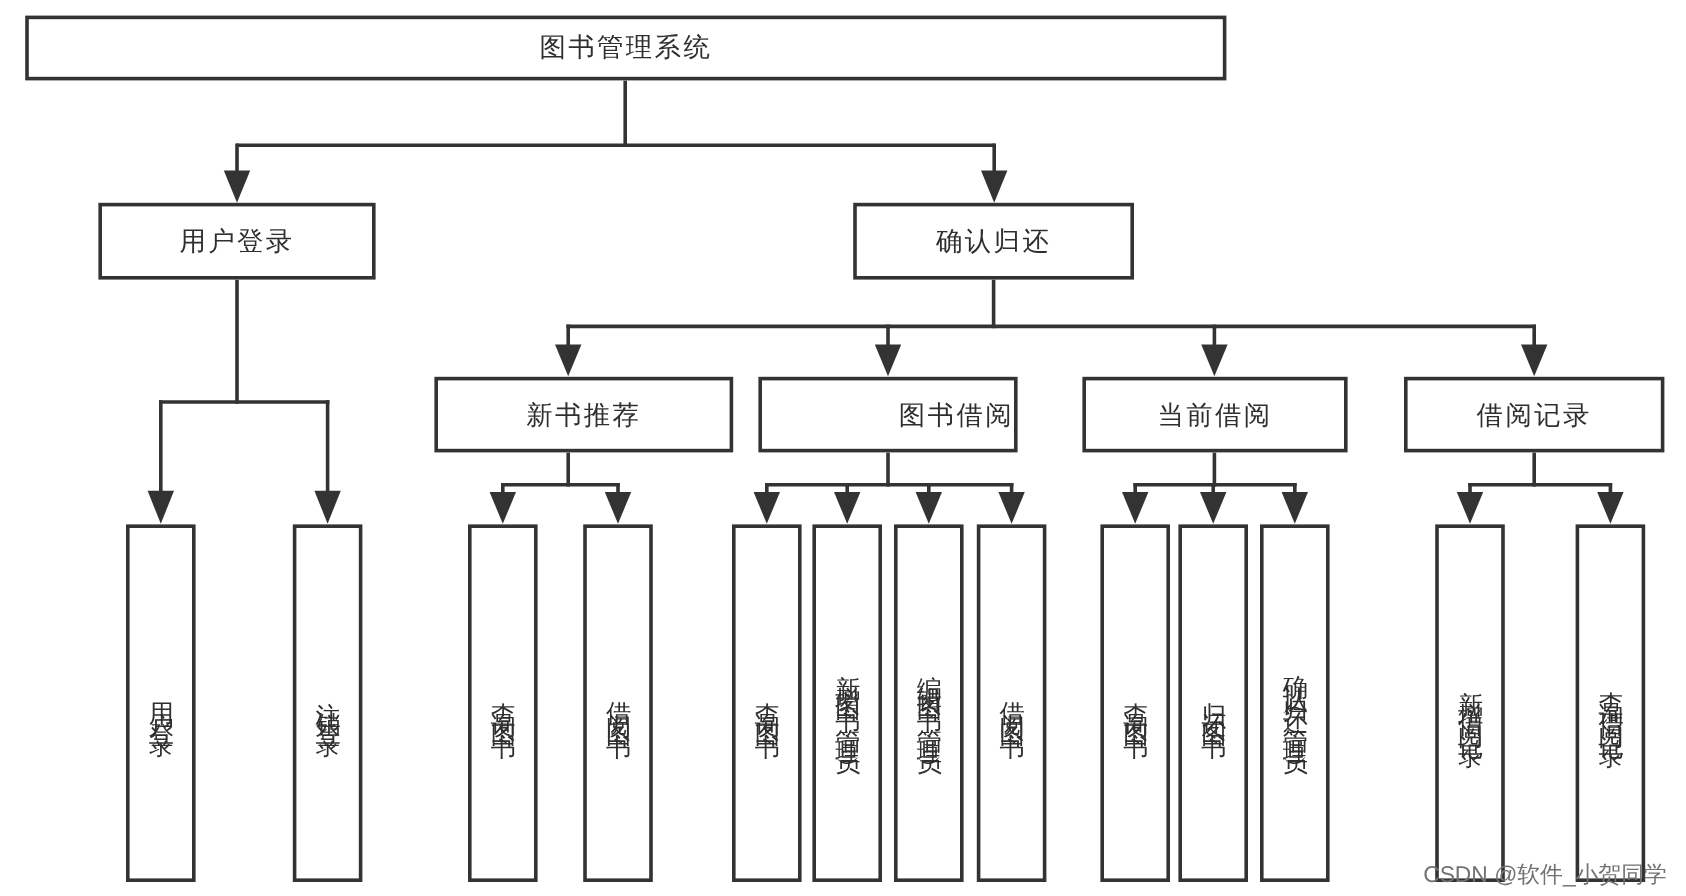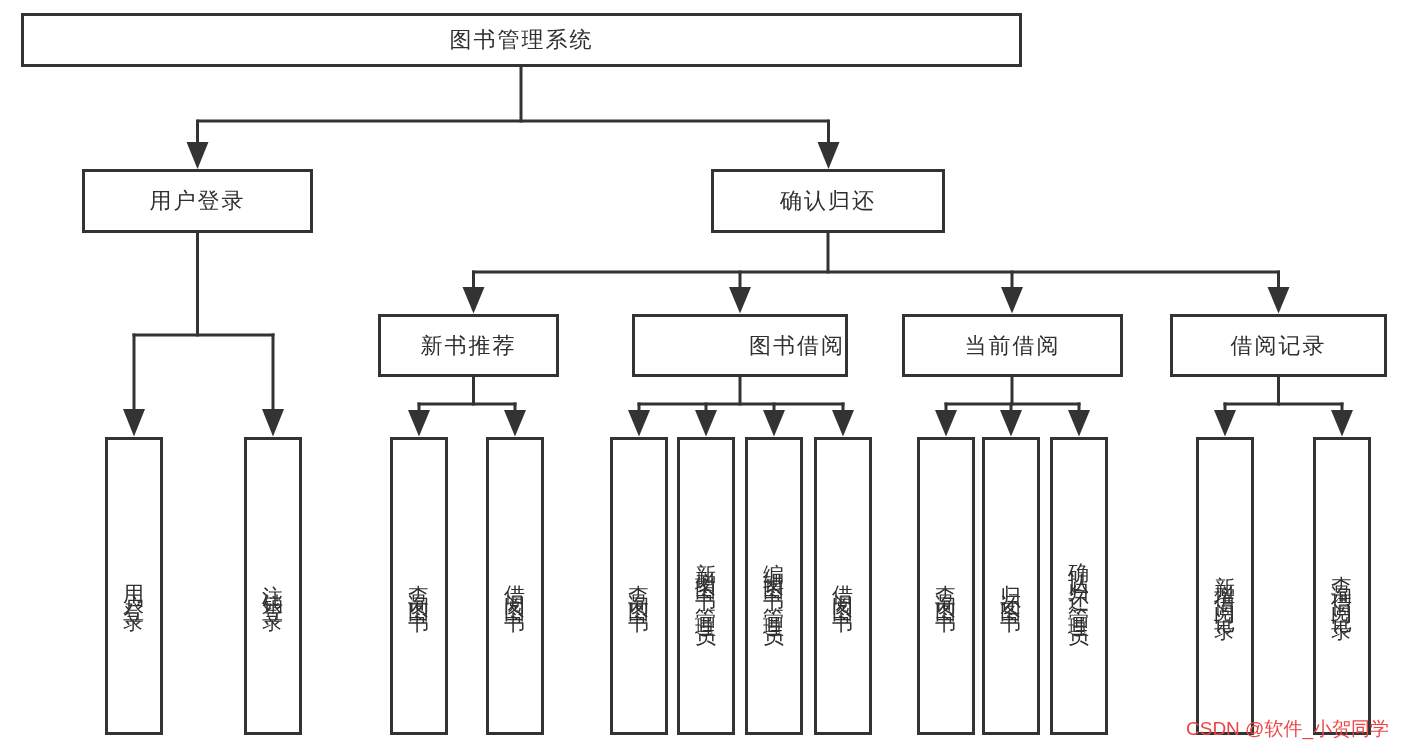--- a/index.html
+++ b/index.html
@@ -37,21 +37,21 @@
     text-orientation: mixed;
     font-size: 21px;
     letter-spacing: 9px;
     line-height: 1;
   }
   
   .root           { left: 21px;   top: 13px;  width: 1001px; height: 54px; }
   .lvl2-a         { left: 82px;   top: 169px; width: 231px;  height: 64px; }
   .lvl2-b         { left: 711px;  top: 169px; width: 234px;  height: 64px; }
   .lvl3           { top: 314px; height: 63px; }
-  .lvl3-a { left: 378px;  width: 181px; }
+  .lvl3-a { left: 362px;  width: 249px; }
   .lvl3-b { left: 632px;  width: 216px; justify-content: flex-end; }
   .lvl3-c { left: 902px;  width: 221px; }
   .lvl3-d { left: 1170px; width: 217px; }
   .leaf   { top: 437px; width: 58px; height: 298px; }
   .leaf-1  { left: 105px; }
   .leaf-2  { left: 244px; }
   .leaf-3  { left: 390px; }
   .leaf-4  { left: 486px; }
   .leaf-5  { left: 610px; }
   .leaf-6  { left: 677px; }
@@ -60,21 +60,21 @@
   .leaf-9  { left: 917px; }
   .leaf-10 { left: 982px; }
   .leaf-11 { left: 1050px; }
   .leaf-12 { left: 1196px; }
   .leaf-13 { left: 1313px; }
   .watermark {
     position: absolute;
     left: 1186px;
     top: 716px;
     font-size: 19px;
-    color: #ef4444;
+    color: #737373;
     white-space: nowrap;
     z-index: 5;
   }
   line    { stroke: #333333; stroke-width: 3; }
   polygon { fill: #333333; }
 </style>
 </head>
 <body>
 
 <div id="canvas">

